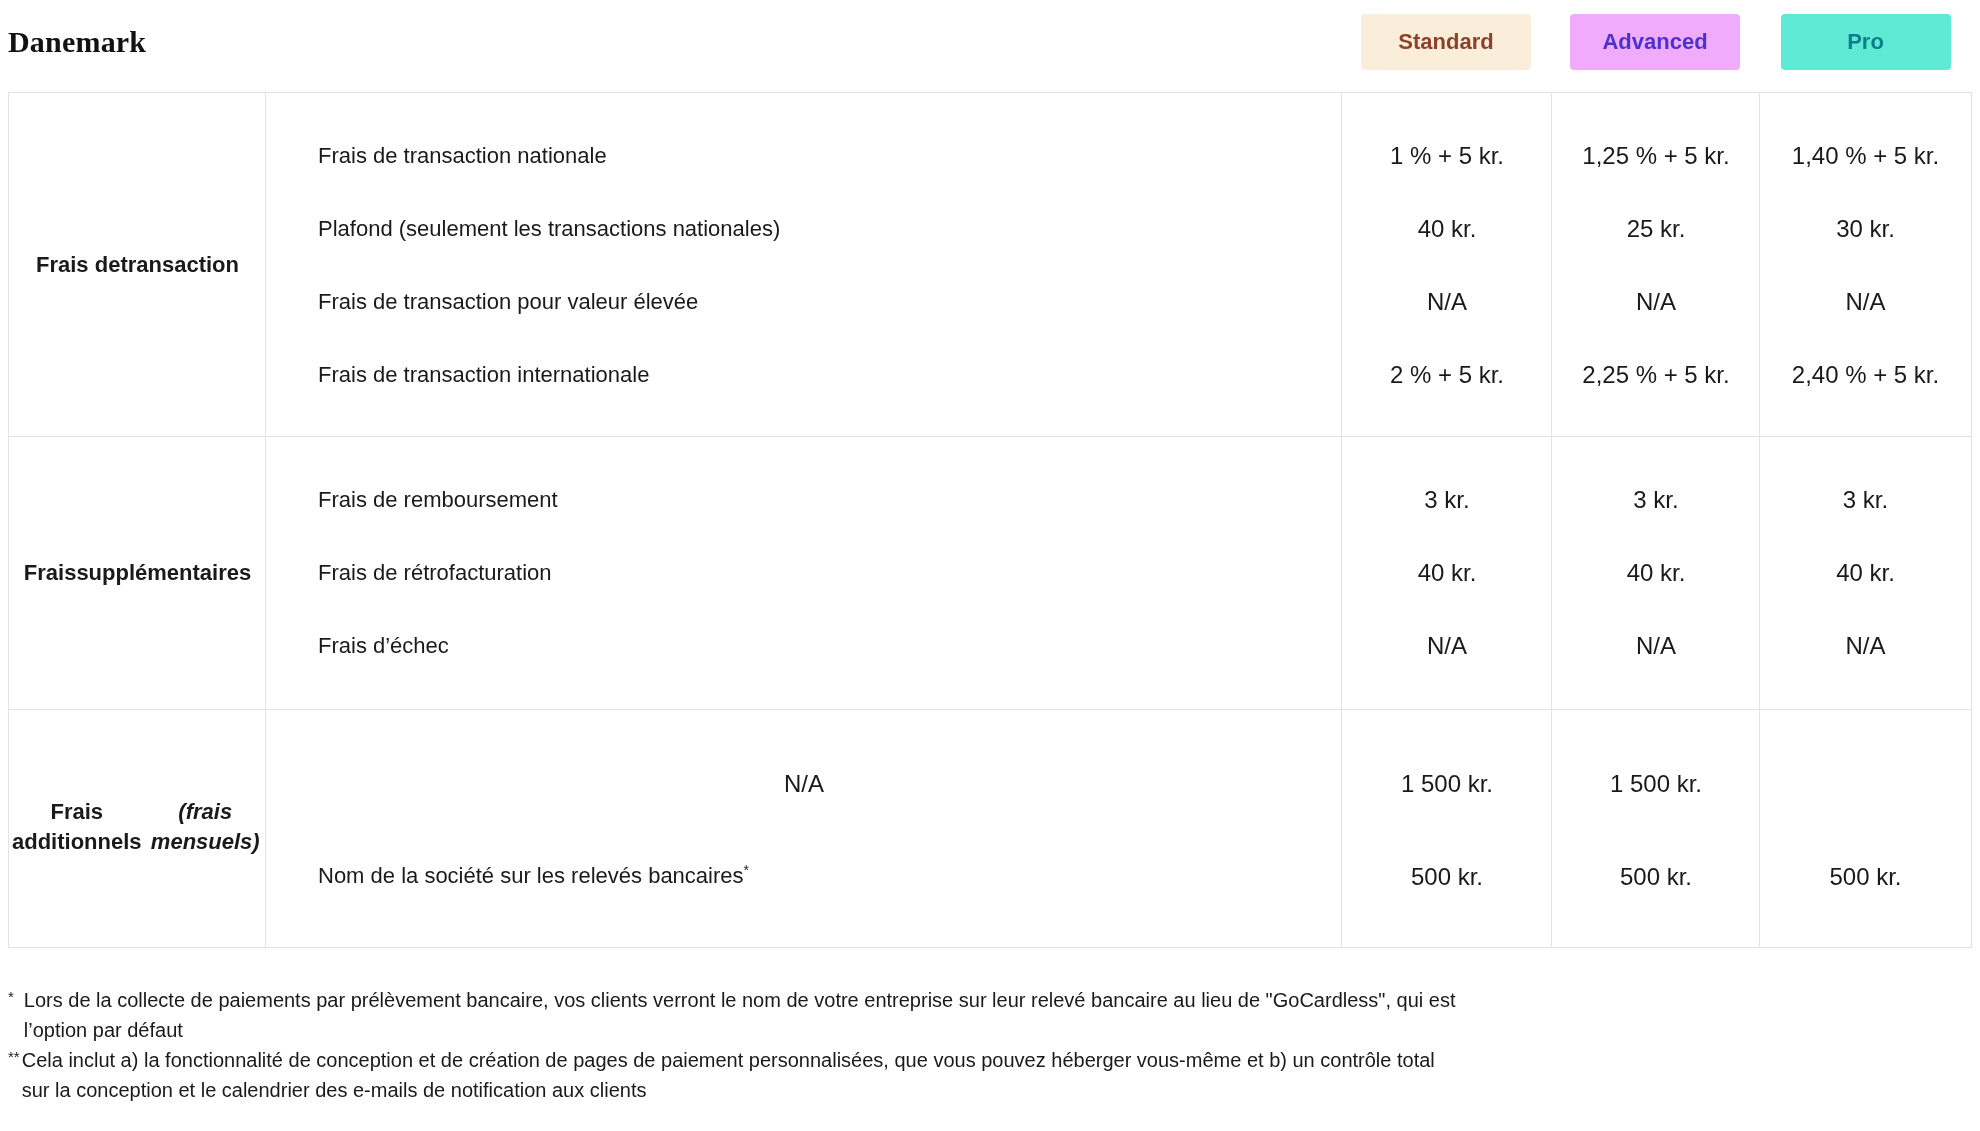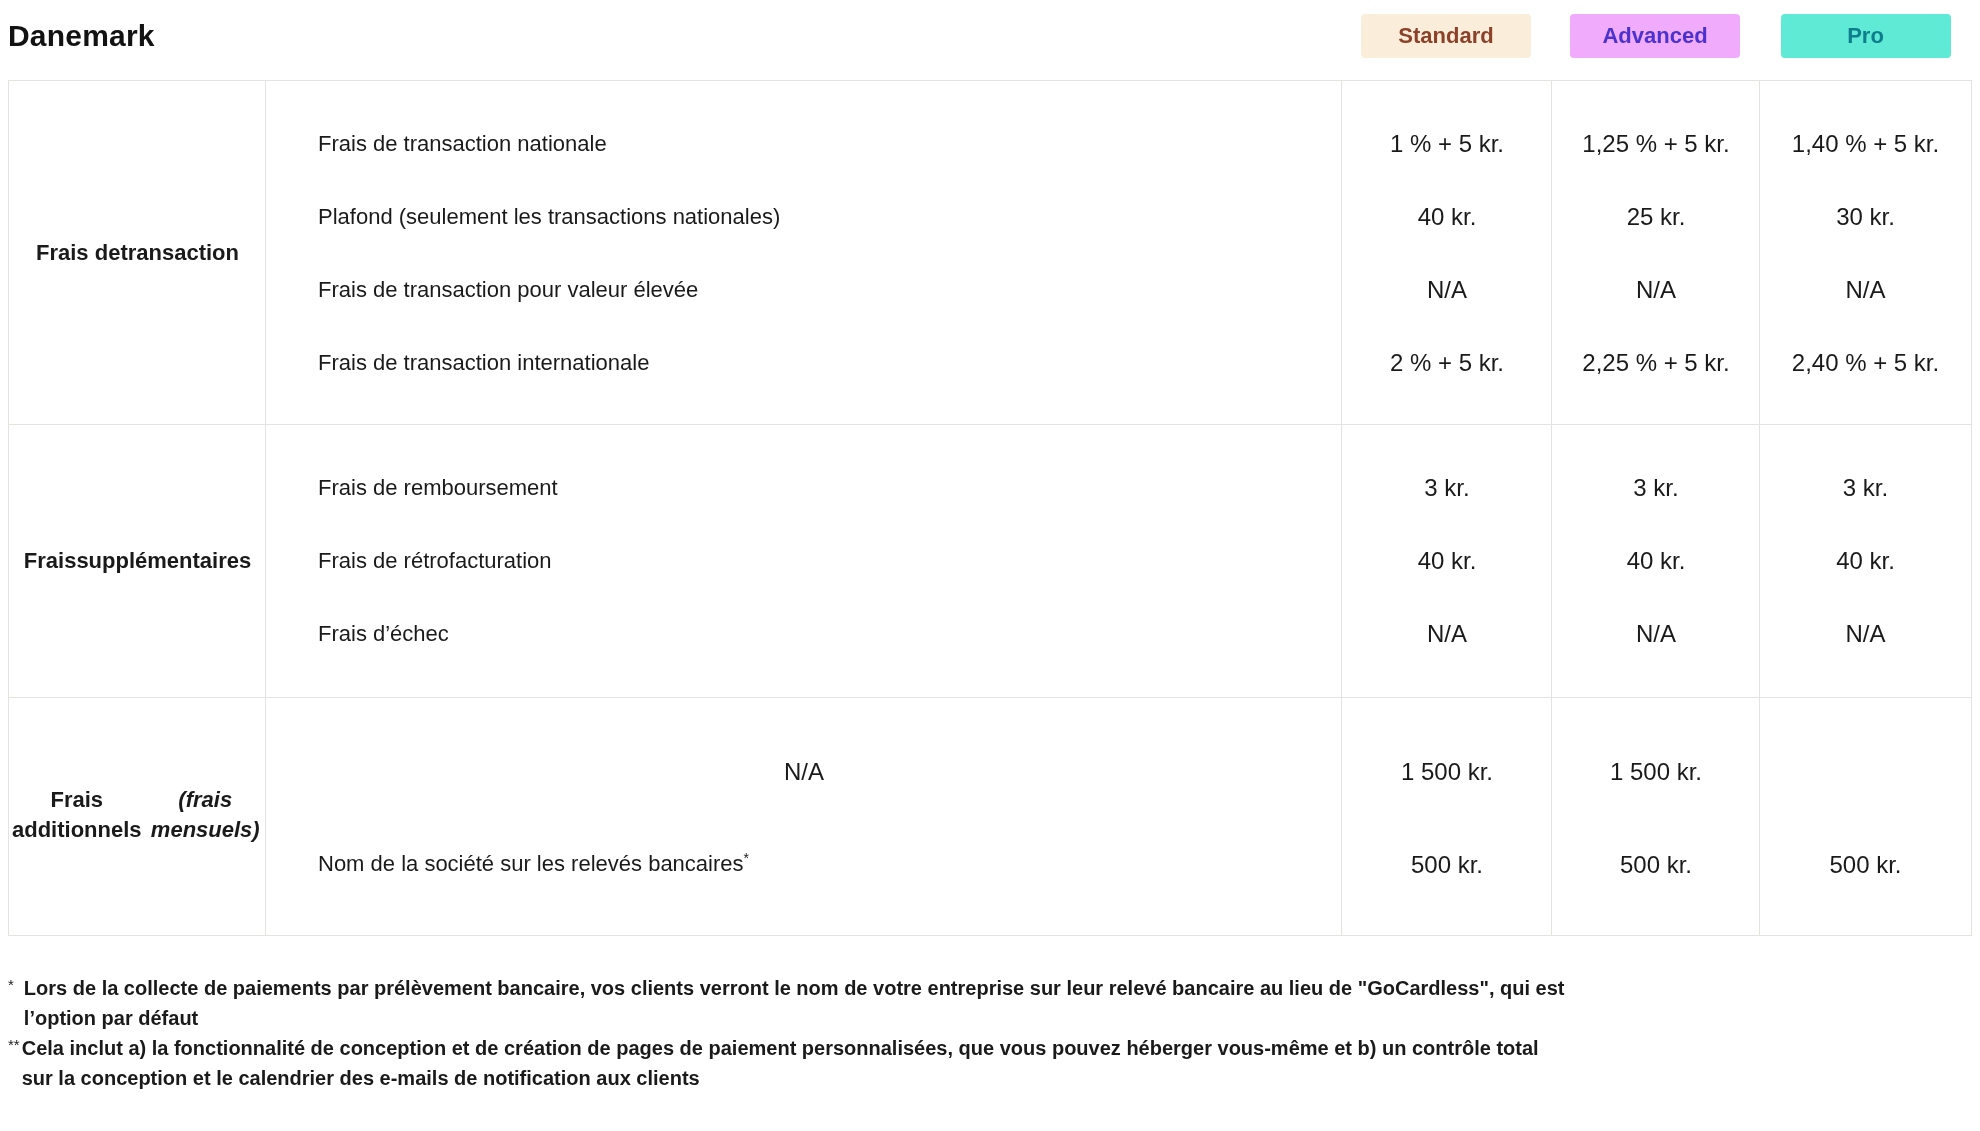--- a/index.html
+++ b/index.html
@@ -18,24 +18,25 @@
     grid-template-columns: 257px 1076px 210px 208px 1fr;
   }
 
   
   .header { margin-top: 14px; align-items: center; }
   .title {
     grid-column: 1 / span 2;
     justify-self: start;
     font-size: 30px; font-weight: 700; color: #121212;
     letter-spacing: 0.2px;
+    font-family: Liberation Serif, serif;
   }
   .badge {
     justify-self: center;
-    width: 170px; height: 44px;
+    width: 170px; height: 56px;
     border-radius: 4px;
     display: flex; align-items: center; justify-content: center;
     font-size: 22px; font-weight: 600;
   }
 
   
   .table {
     position: relative;
     margin-top: 22px;
     border: 1px solid #e4e3e0;
@@ -76,21 +77,21 @@
     display: flex; align-items: center; justify-content: center;
     font-size: 24px;
   }
 
   
   .footnotes { margin-top: 37px; }
   .fn { display: flex; align-items: flex-start; font-size: 20px; line-height: 30px; }
   .fn-marker { font-size: 15px; position: relative; top: -3px; flex: 0 0 auto; }
   .fn.fn-1 .fn-marker { margin-right: 10px; }
   .fn.fn-2 .fn-marker { margin-right: 2px; }
-  .fn-text { white-space: pre-line; font-weight: bold; }
+  .fn-text { white-space: pre-line; }
 </style>
 </head>
 <body>
 
 <div class="page">
 
   <div class="cols header">
     <div class="title">Danemark</div>
     <div class="badge" style="background: rgb(250, 238, 219); color: rgb(142, 65, 41);">Standard</div>
     <div class="badge" style="background: #f0abfc; color: rgb(75, 50, 206);">Advanced</div>

